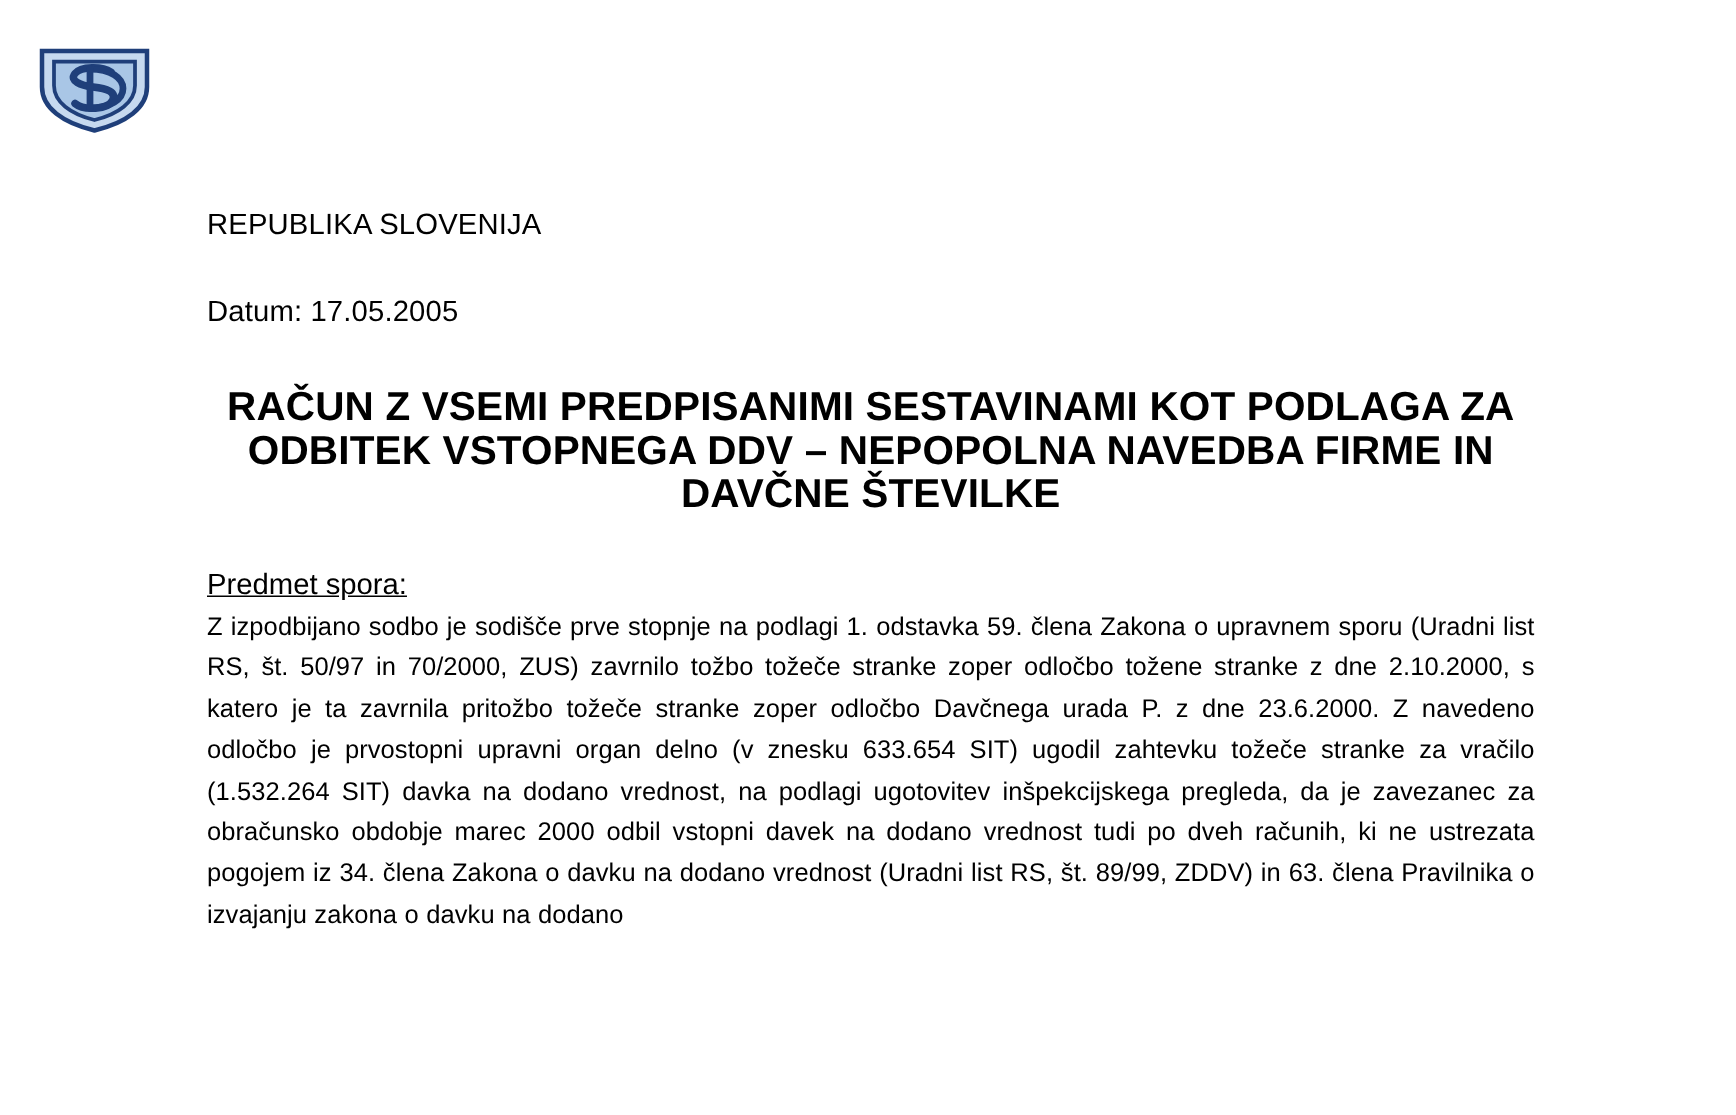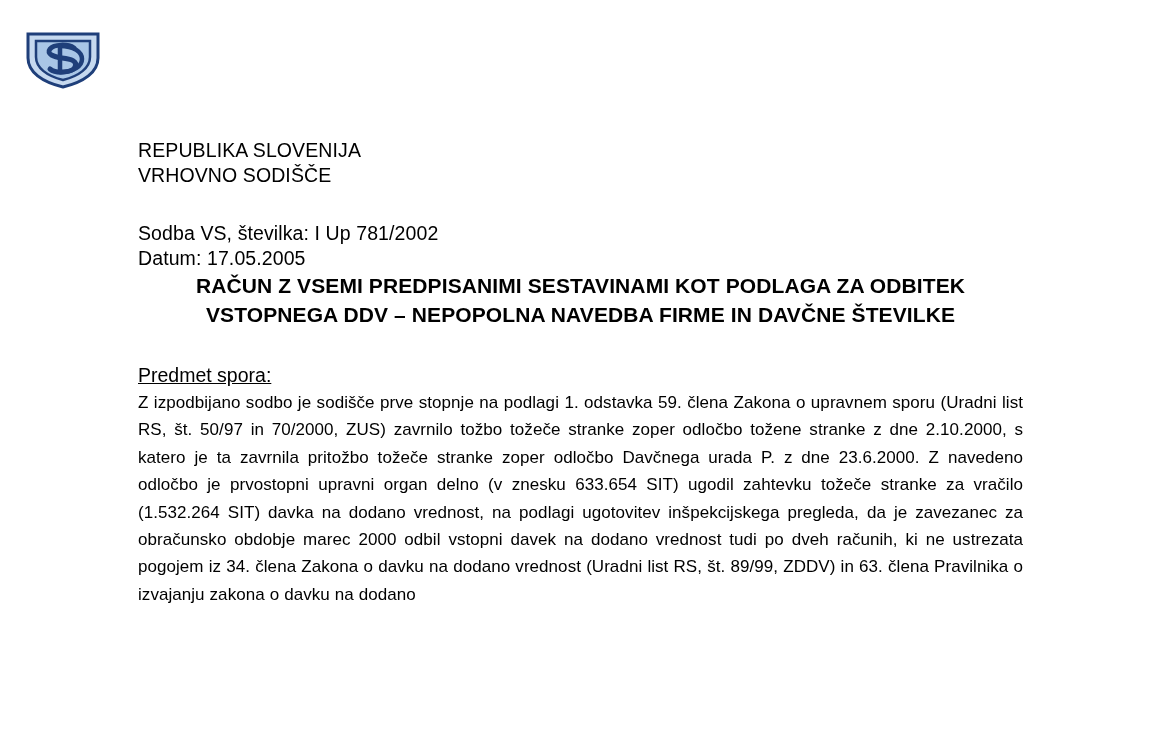--- a/index.html
+++ b/index.html
@@ -50,21 +50,22 @@
   }
 
   .meta-block {
     margin-top: 33px;
     font-size: 19.5px;
     line-height: 25px;
     letter-spacing: 0.1px;
   }
 
   .title {
-    font-size: 21px;
+    margin-top: 36px;
+    font-size: 27px;
     font-weight: bold;
     line-height: 29px;
     text-align: center;
     letter-spacing: 0.1px;
   }
 
   .section {
     margin-top: 33px;
   }
   .section-label {
@@ -97,25 +98,23 @@
 
       <path d="M38 18 C52 18 60 24 60 31 C60 38 52 44 38 44" fill="none" stroke="#1f3f7a" stroke-width="4.5" stroke-linecap="round"></path>
       <path d="M38 18 V44" fill="none" stroke="#1f3f7a" stroke-width="4.5" stroke-linecap="round"></path>
     </svg>
   </div>
 
   <div class="doc">
 
     <div class="header-block">
       <div>REPUBLIKA SLOVENIJA</div>
-      <div>VRHOVNO SODIŠČE</div>
     </div>
 
     <div class="meta-block">
-      <div>Sodba VS, številka: I Up 781/2002</div>
       <div>Datum: 17.05.2005</div>
     </div>
 
     <div class="title">RAČUN Z VSEMI PREDPISANIMI SESTAVINAMI KOT PODLAGA ZA ODBITEK VSTOPNEGA DDV – NEPOPOLNA NAVEDBA FIRME IN DAVČNE ŠTEVILKE</div>
 
     <div class="section">
       <div>
         <span class="section-label">Predmet spora:</span>
       </div>
       <div class="body-text">Z izpodbijano sodbo je sodišče prve stopnje na podlagi 1. odstavka 59. člena Zakona o upravnem sporu (Uradni list RS, št. 50/97 in 70/2000, ZUS) zavrnilo tožbo tožeče stranke zoper odločbo tožene stranke z dne 2.10.2000, s katero je ta zavrnila pritožbo tožeče stranke zoper odločbo Davčnega urada P. z dne 23.6.2000. Z navedeno odločbo je prvostopni upravni organ delno (v znesku 633.654 SIT) ugodil zahtevku tožeče stranke za vračilo (1.532.264 SIT) davka na dodano vrednost, na podlagi ugotovitev inšpekcijskega pregleda, da je zavezanec za obračunsko obdobje marec 2000 odbil vstopni davek na dodano vrednost tudi po dveh računih, ki ne ustrezata pogojem iz 34. člena Zakona o davku na dodano vrednost (Uradni list RS, št. 89/99, ZDDV) in 63. člena Pravilnika o izvajanju zakona o davku na dodano</div>

